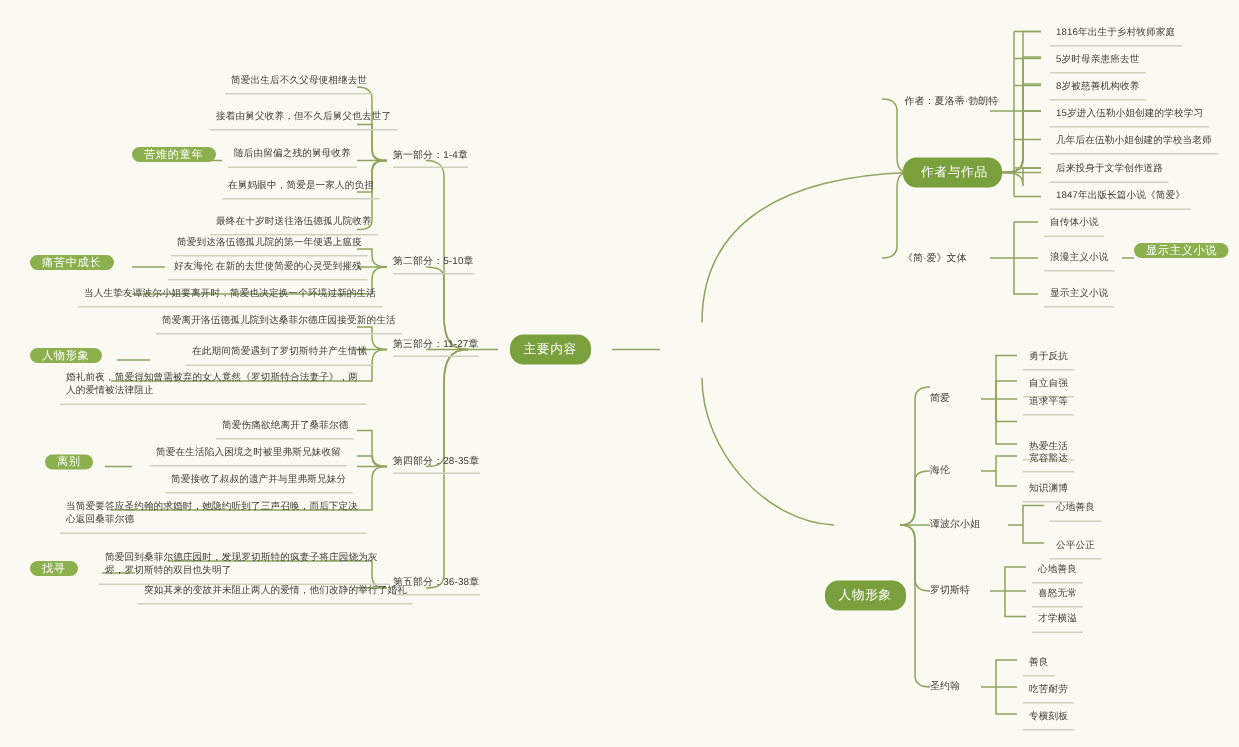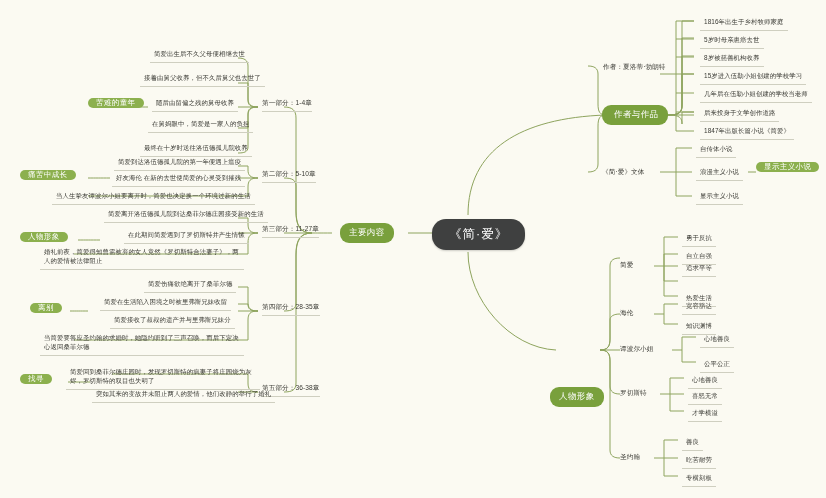--- a/index.html
+++ b/index.html
@@ -151,21 +151,20 @@
       <path d="M670 394 L684 394"></path>
       <path d="M670 394 L670 411 L684 411"></path>
 
       <path d="M654 458 L664 458"></path>
       <path d="M664 458 L664 440 L678 440"></path>
       <path d="M664 458 L678 458"></path>
       <path d="M664 458 L664 476 L678 476"></path>
     </g>
   </svg>
 
-  <div class="node root" style="left:432px;top:219px;">《简·爱》</div>
 
   <div class="node pill" style="left:340px;top:223px;">主要内容</div>
   <div class="node pill" style="left:602px;top:105px;padding-left:12px;">作者与作品</div>
   <div class="node pill" style="left:550px;top:340px;margin-top:47px;">人物形象</div>
 
   <div class="node pill light sm" style="left:88px;top:98px;">苦难的童年</div>
   <div class="node pill light sm" style="left:20px;top:170px;text-align:center;">痛苦中成长</div>
   <div class="node pill light sm" style="left:20px;top:232px;">人物形象</div>
   <div class="node pill light sm" style="left:30px;top:303px;">离别</div>
   <div class="node pill light sm" style="left:20px;top:374px;">找寻</div>

